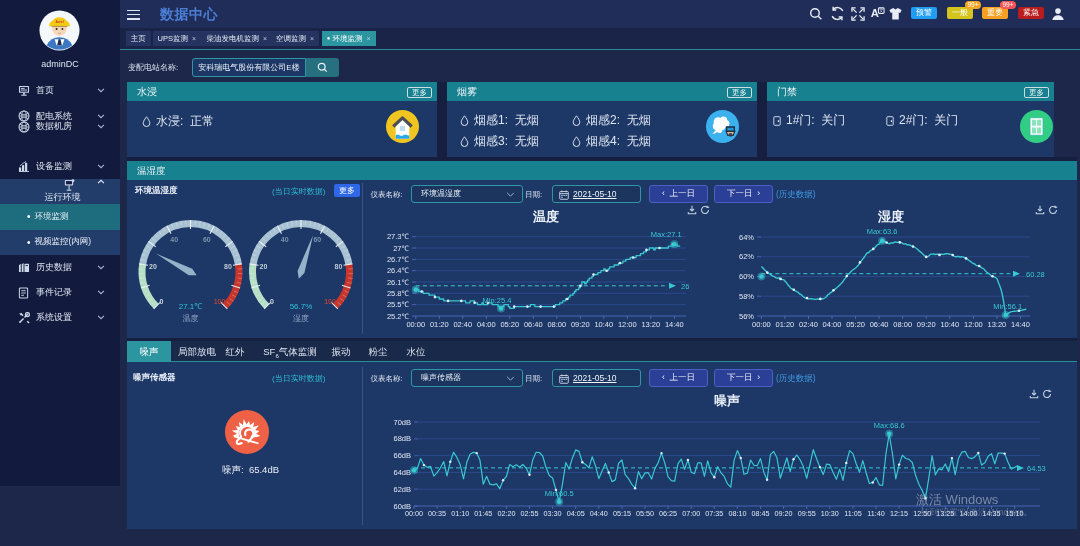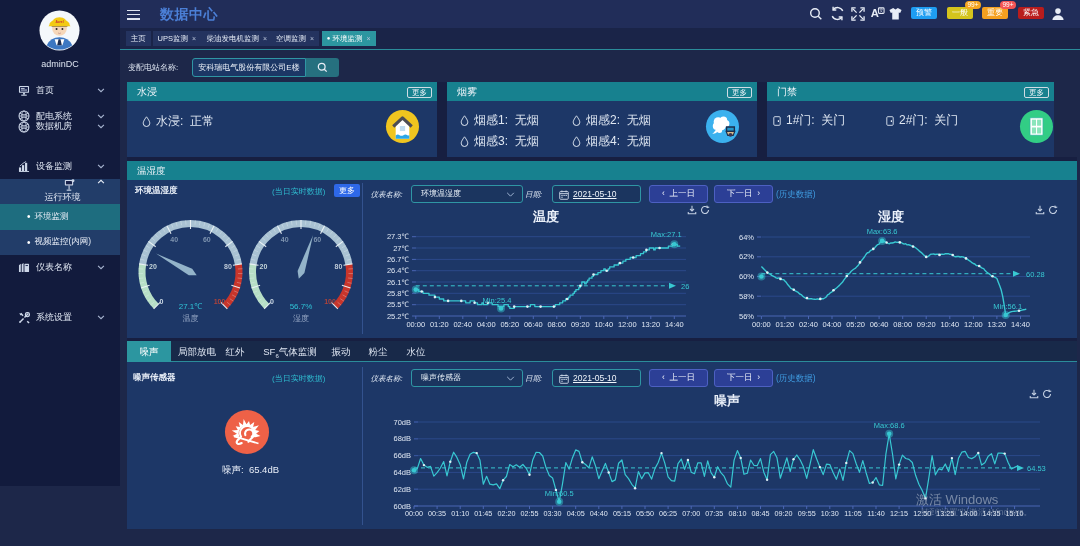--- a/index.html
+++ b/index.html
@@ -35,21 +35,21 @@
 .more1 { position:absolute; right:5px; top:5px; height:11px; line-height:10px; border:1px solid #cfdce4; border-radius:2px; font-size:7.5px; color:#f0f5fa; padding:0 4px; }
 .prow { position:absolute; display:flex; align-items:center; color:#dfe7f2; font-size:12px; white-space:nowrap; }
 .prow svg { margin-right:5px; }
 .bigico { position:absolute; }
 .sect-head { position:absolute; left:127px; width:950px; height:19px; background:#17818f; color:#f0f5fa; font-size:9.5px; line-height:19px; padding-left:10px; }
 .sect-body { position:absolute; left:127px; width:950px; background:#1d3767; }
 .vdiv { position:absolute; left:362px; width:1px; background:#33528e; }
 .ltitle { position:absolute; font-size:8.5px; font-weight:bold; color:#e9eff8; }
 .realtime { position:absolute; font-size:8px; color:#2fb9cd; }
 .morebtn { position:absolute; background:#2e68e8; color:#fff; font-size:8px; height:13px; line-height:13px; padding:0 5px; border-radius:2px; }
-.flabel { position:absolute; font-size:7.5px; color:#dfe7f2;font-style:italic; }
+.flabel { position:absolute; font-size:7.5px; color:#dfe7f2; }
 .selbox { position:absolute; width:112px; height:18px; background:#1b355f; border:1px solid #2f96a4; border-radius:3px; color:#e8f0f8; font-size:8px; line-height:16px; padding-left:9px; }
 .selbox svg { position:absolute; right:7px; top:6px; }
 .datebox { position:absolute; width:89px; height:18px; background:#1b355f; border:1px solid #2f96a4; border-radius:3px; color:#f0f5fb; font-size:8.5px; line-height:16px; }
 .datebox svg { position:absolute; left:6px; top:3.5px; }
 .datebox span { margin-left:20px;text-decoration:underline; }
 .navbtn { position:absolute; width:59px; height:17.5px; background:#2c3f96; border:1px solid #4d60c2; border-radius:3px; color:#eef2fa; font-size:8.5px; line-height:15.5px; text-align:center; }
 .hist { position:absolute; font-size:8.5px; color:#3f9be0; }
 .cicons { position:absolute; display:flex; gap:3px; }
 #ntabs { position:absolute; left:127px; top:341px; width:950px; height:21px; background:#182949; border-bottom:1px solid #2b8c9a; }
 .ntab { position:absolute; top:342px; height:20px; line-height:20px; font-size:9.5px; color:#dfe6f2; text-align:center; }
@@ -169,21 +169,37 @@
     </div>
     <div class="mrow" style="top:254.8px;">
       <span class="micon">
         <svg width="12" height="11" viewBox="0 0 13 12">
           <path d="M1,11 V3.5 L3,2 V11 Z" fill="#cdd7e8"></path>
           <path d="M4,11 V2.5 L6,1 V11 Z" fill="#cdd7e8"></path>
           <rect x="7" y="2" width="5" height="9" rx="0.6" fill="#cdd7e8"></rect>
           <rect x="8.2" y="3.4" width="2.6" height="1" fill="#16204a"></rect>
         </svg>
       </span>
-      <span class="mtxt">仪表名称</span>
+      <span class="mtxt">历史数据</span>
+      <span class="mchev">
+        <svg width="8" height="5" viewBox="0 0 9 6">
+          <path d="M1,1 L4.5,4.5 L8,1" fill="none" stroke="#a9b6d2" stroke-width="1.3"></path>
+        </svg>
+      </span>
+    </div>
+    <div class="mrow" style="top:280.0px;">
+      <span class="micon">
+        <svg width="11" height="12" viewBox="0 0 12 13">
+          <rect x="1.5" y="1" width="9" height="11" rx="1" fill="none" stroke="#cdd7e8" stroke-width="1.1"></rect>
+          <line x1="3.5" y1="4" x2="8.5" y2="4" stroke="#cdd7e8" stroke-width="1"></line>
+          <line x1="3.5" y1="6.5" x2="8.5" y2="6.5" stroke="#cdd7e8" stroke-width="1"></line>
+          <line x1="3.5" y1="9" x2="6.5" y2="9" stroke="#cdd7e8" stroke-width="1"></line>
+        </svg>
+      </span>
+      <span class="mtxt">事件记录</span>
       <span class="mchev">
         <svg width="8" height="5" viewBox="0 0 9 6">
           <path d="M1,1 L4.5,4.5 L8,1" fill="none" stroke="#a9b6d2" stroke-width="1.3"></path>
         </svg>
       </span>
     </div>
     <div class="mrow" style="top:305.2px;">
       <span class="micon">
         <svg width="12" height="12" viewBox="0 0 13 13">
           <path d="M2,11 L6,7 M7,6 L11,2" stroke="#cdd7e8" stroke-width="1.6"></path>

